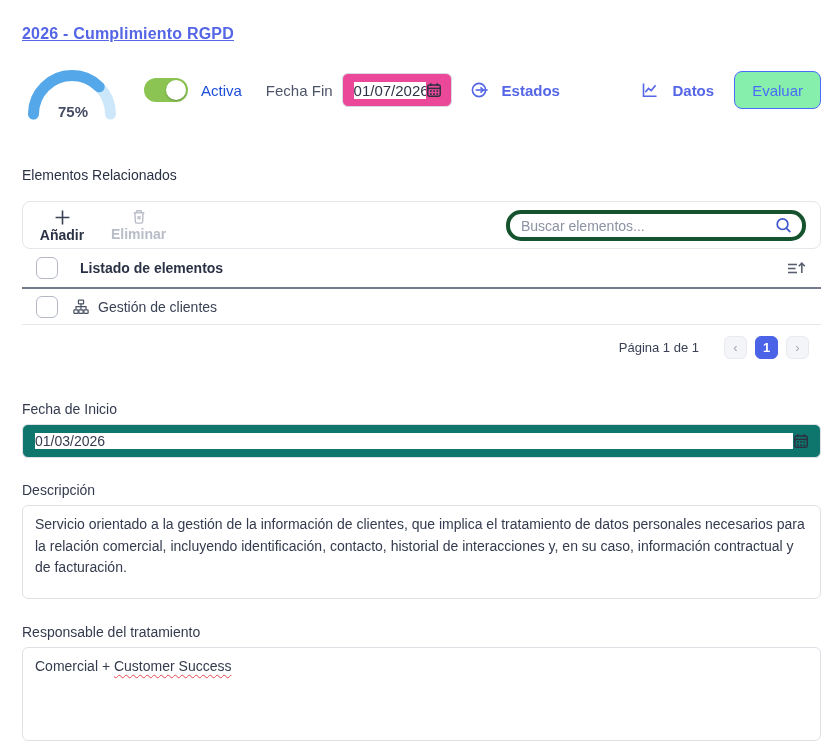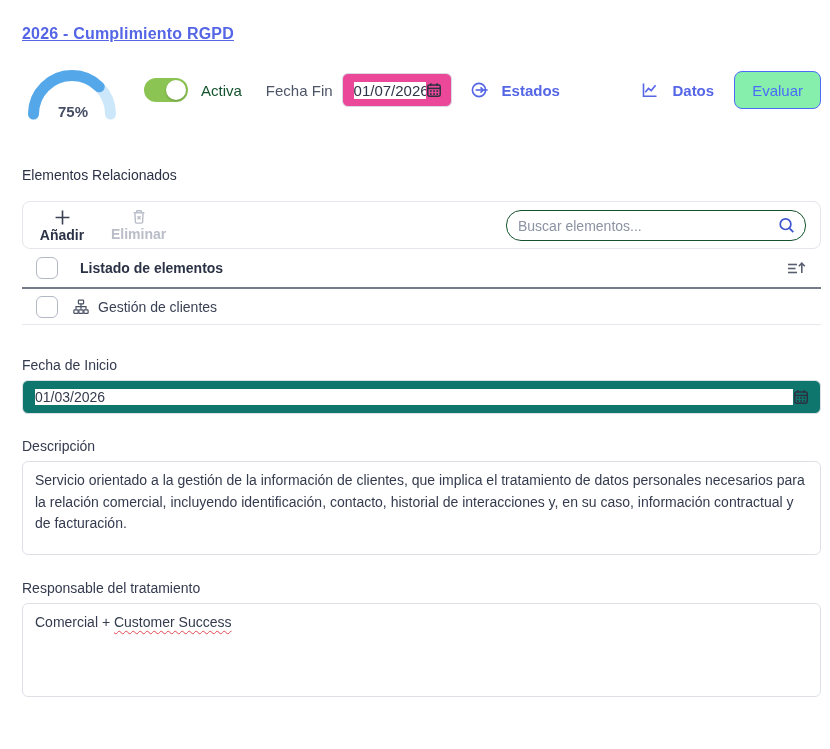--- a/index.html
+++ b/index.html
@@ -25,37 +25,37 @@
   
   .title-link{display:inline-block;color:var(--accent);font-size:16px;font-weight:700;text-decoration:underline;letter-spacing:.2px;cursor:pointer;}
 
   
   .header-row{display:flex;align-items:center;margin-top:14px;height:66px;}
   .gauge-wrap{width:100px;height:64px;flex:0 0 auto;}
   .gauge-wrap svg{display:block;}
   .gauge-label{font-weight:700;font-size:15px;fill:#454c63;}
   .toggle{width:44px;height:24px;border-radius:12px;background:var(--toggle);position:relative;margin-left:22px;flex:0 0 auto;cursor:pointer;}
   .toggle .knob{position:absolute;top:2px;right:2px;width:20px;height:20px;border-radius:50%;background:#fff;box-shadow:0 1px 2px rgba(0,0,0,.25);}
-  .toggle-label{margin-left:13px;font-size:15px;color:#14532d;}
+  .toggle-label{margin-left:13px;font-size:15px;color:#1d4ed8;}
   .fecha-fin-label{margin-left:24px;font-size:15px;color:#4d5568;}
   .date-box-sm{margin-left:9px;width:110px;height:34px;border:1px solid #d8dce2;border-radius:6px;display:flex;align-items:center;padding:0 9px 0 11px;background:#ec4899;}
   .date-box-sm input{border:none;outline:none;width:100%;font-family:inherit;font-size:15px;color:#2e3547;padding:0;}
   .link-btn{display:inline-flex;align-items:center;gap:13px;color:var(--accent);font-size:15px;font-weight:700;cursor:pointer;white-space:nowrap;}
   .link-estados{margin-left:19px;}
   .spacer{flex:1;}
   .link-datos{margin-right:20px;}
   .evaluar-btn{height:38px;padding:0 17px;border:1.5px solid var(--evaluar);border-radius:8px;background:#86efac;color:var(--evaluar);font-family:inherit;font-size:15px;font-weight:500;cursor:pointer;}
 
   
   .section-label{margin-top:44px;font-size:14px;color:var(--ink-strong);}
   .toolbar{margin-top:18px;border:1px solid var(--border);border-radius:8px;display:flex;align-items:center;padding:5px 14px 4px 16px;height:48px;justify-content:center;}
   .tool-btn{display:flex;flex-direction:column;align-items:center;gap:1px;font-size:14px;font-weight:700;color:var(--ink-strong);background:none;border:none;font-family:inherit;cursor:pointer;padding:0;min-width:46px;}
   .tool-btn + .tool-btn{margin-left:26px;}
   .tool-btn.disabled{color:var(--muted);cursor:default;}
-  .search-box{margin-left:auto;width:300px;height:31px;border:1px solid #14532d;border-radius:15px;display:flex;align-items:center;padding:0 9px 0 11px;background:#fff;}
+  .search-box{margin-left:auto;width:300px;height:31px;border:4px solid #14532d;border-radius:15px;display:flex;align-items:center;padding:0 9px 0 11px;background:#fff;}
   .search-box input{border:none;outline:none;flex:1;font-family:inherit;font-size:14px;color:var(--ink);padding:0;}
   .search-box input::placeholder{color:#8b92a3;}
 
   .table-head{display:flex;align-items:center;height:40px;padding:0 14px;border-bottom:2px solid #747a8a;}
   .checkbox{width:22px;height:22px;border:1.5px solid #b3b8c4;border-radius:6px;background:#fff;flex:0 0 auto;cursor:pointer;}
   .table-head .head-label{margin-left:22px;font-weight:700;font-size:14px;color:var(--ink-strong);}
   .sort-icon{margin-left:auto;display:flex;cursor:pointer;}
   .table-row{display:flex;align-items:center;height:36px;padding:0 14px;border-bottom:1px solid #e6e8ed;cursor:pointer;}
   .row-icon{margin-left:15px;display:flex;}
   .row-label{margin-left:9px;font-size:14px;color:#3a4154;}
@@ -200,20 +200,26 @@
         <rect x="5.4" y="1.2" width="5.2" height="3.6" rx="0.6"></rect>
         <path d="M8 4.8 V 7.6 M3 10.6 V 7.6 H 13 V 10.6 M8 7.6 V 10.6"></path>
         <rect x="0.9" y="10.8" width="4.2" height="3.6" rx="0.6"></rect>
         <rect x="5.9" y="10.8" width="4.2" height="3.6" rx="0.6"></rect>
         <rect x="10.9" y="10.8" width="4.2" height="3.6" rx="0.6"></rect>
       </svg>
     </span>
     <span class="row-label">Gestión de clientes</span>
   </div>
 
+  <div class="pagination">
+    <span class="page-info">Página 1 de 1</span>
+    <button class="pg-btn">‹</button>
+    <button class="pg-btn active">1</button>
+    <button class="pg-btn">›</button>
+  </div>
 
   <div class="field">
     <div class="field-label">Fecha de Inicio</div>
     <div class="date-box-lg">
       <input type="text" value="01/03/2026" style="">
       <span class="icon">
         <svg viewBox="0 0 16 16" width="16" height="16" fill="none" stroke="#2c3142" stroke-width="1.5">
           <rect x="1.8" y="3" width="12.4" height="11.2" rx="1.4"></rect>
           <line x1="4.8" y1="1.2" x2="4.8" y2="4"></line>
           <line x1="11.2" y1="1.2" x2="11.2" y2="4"></line>

